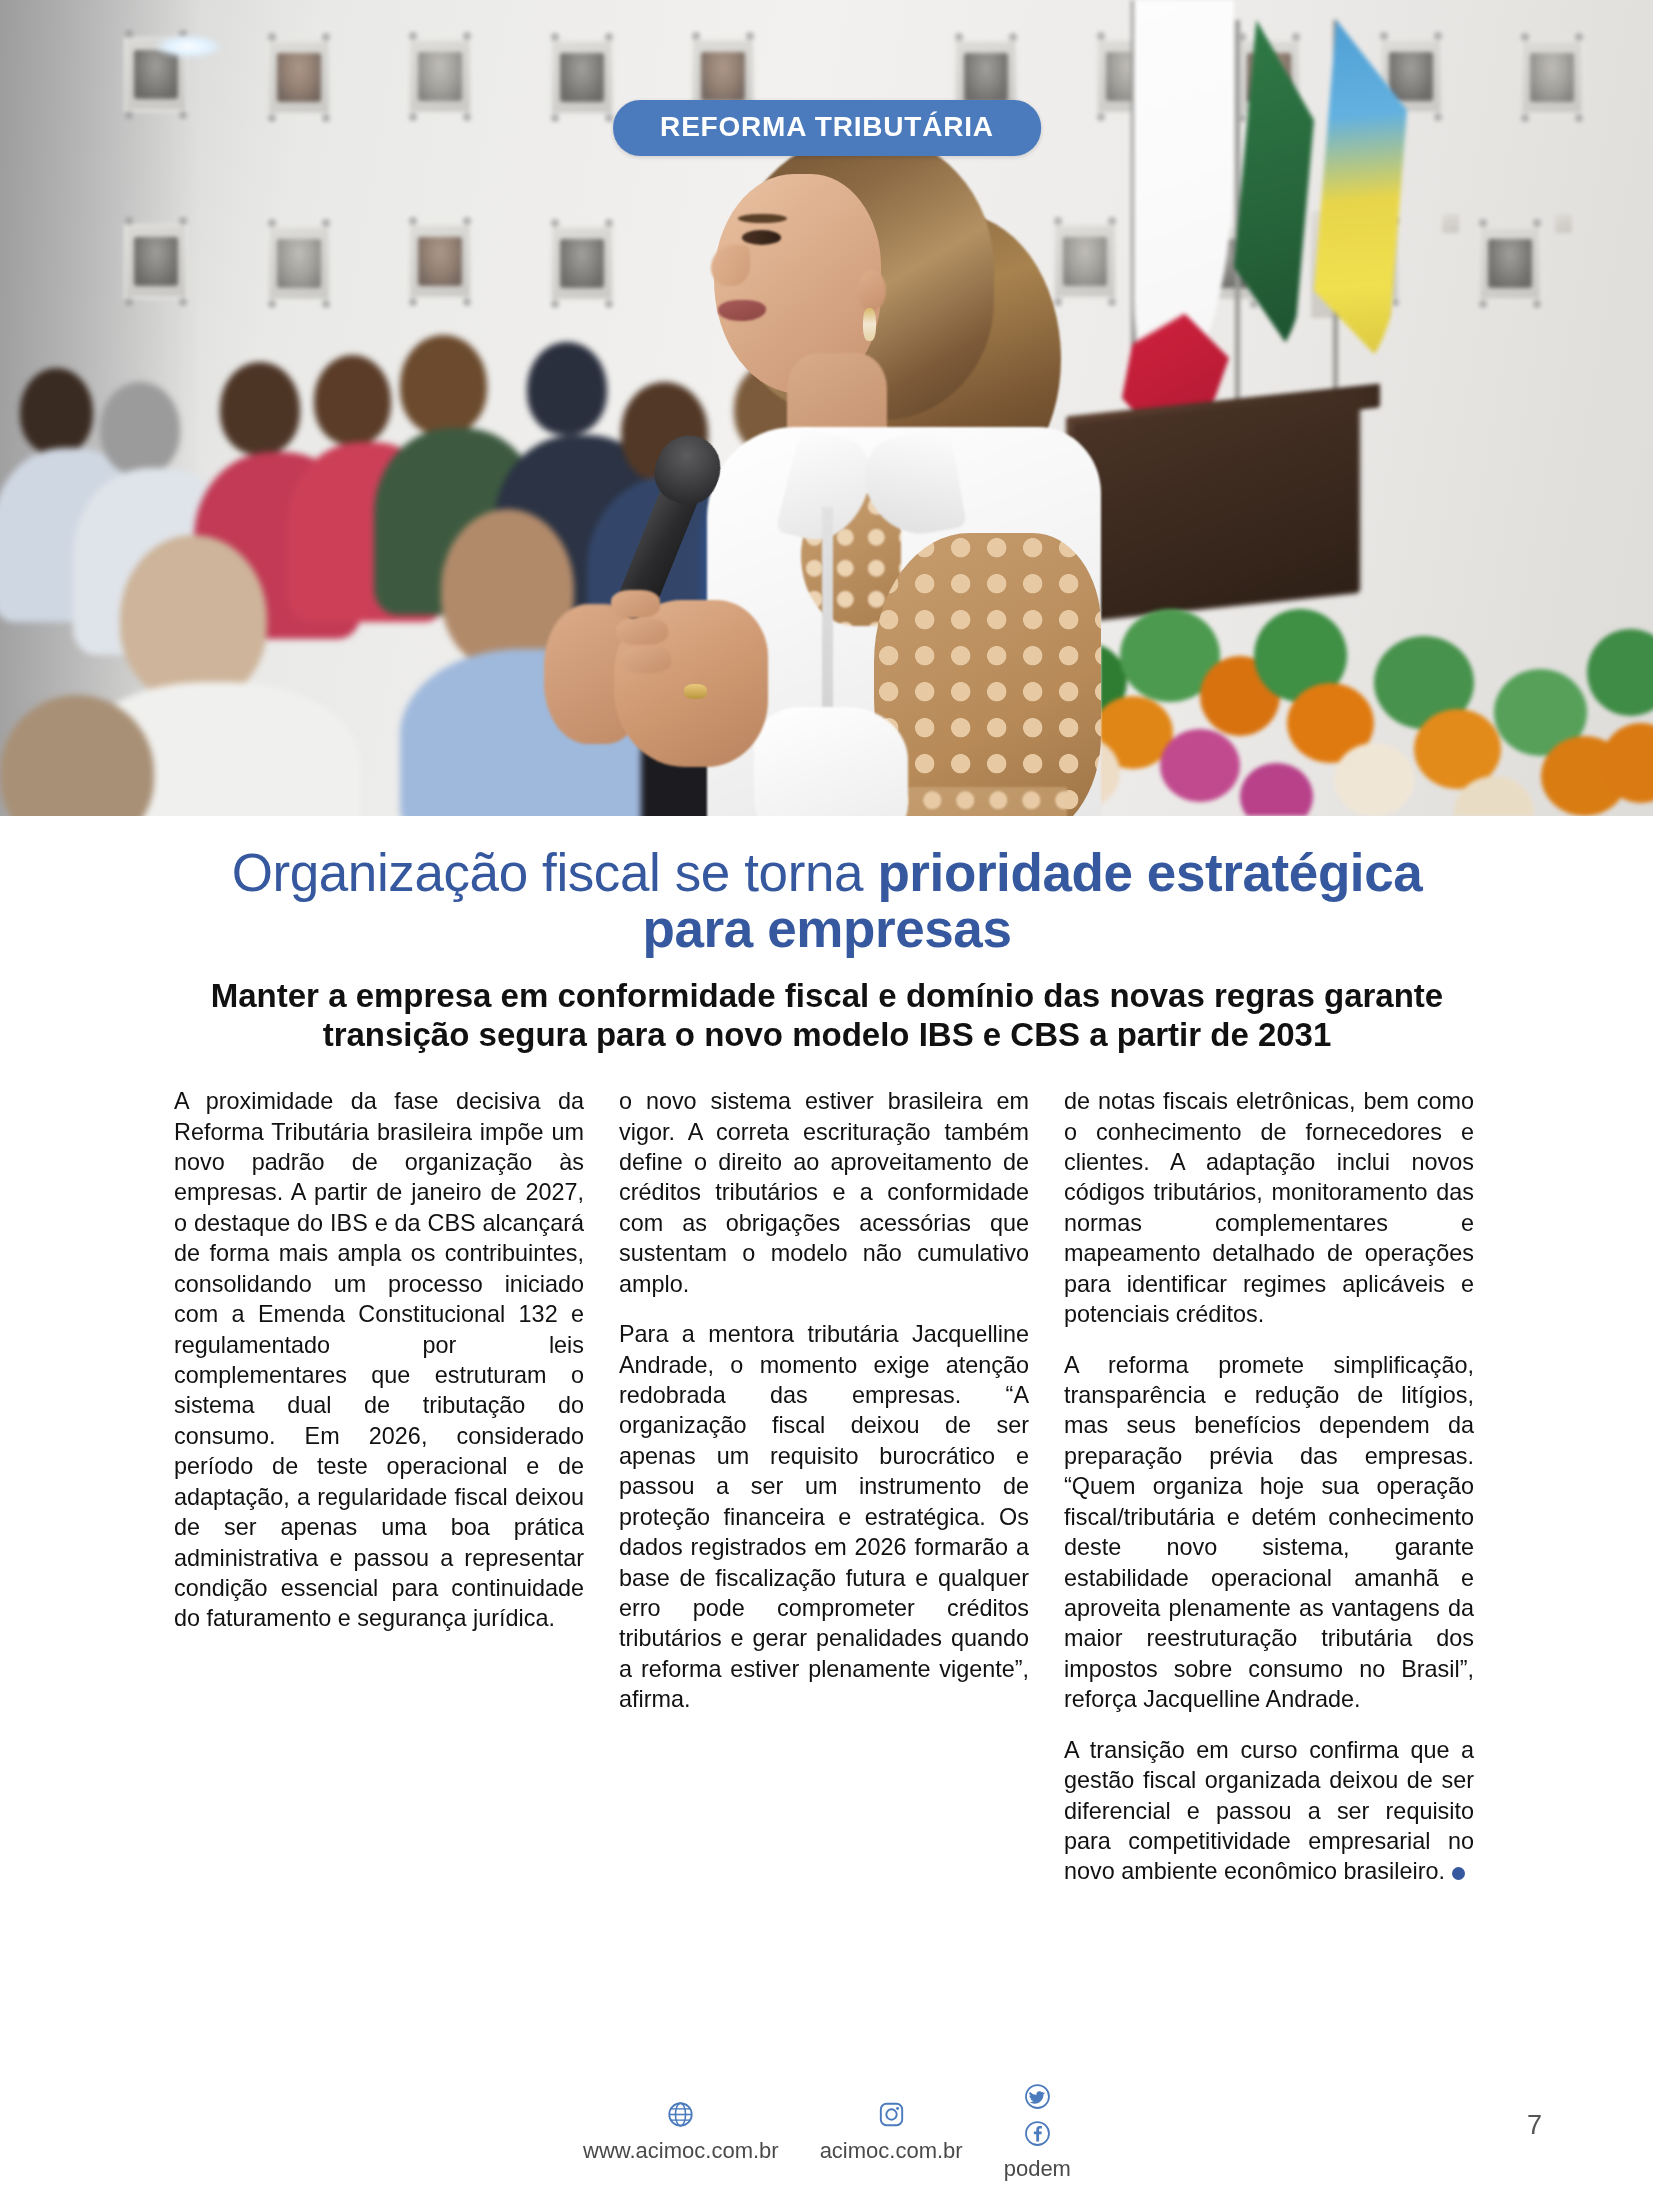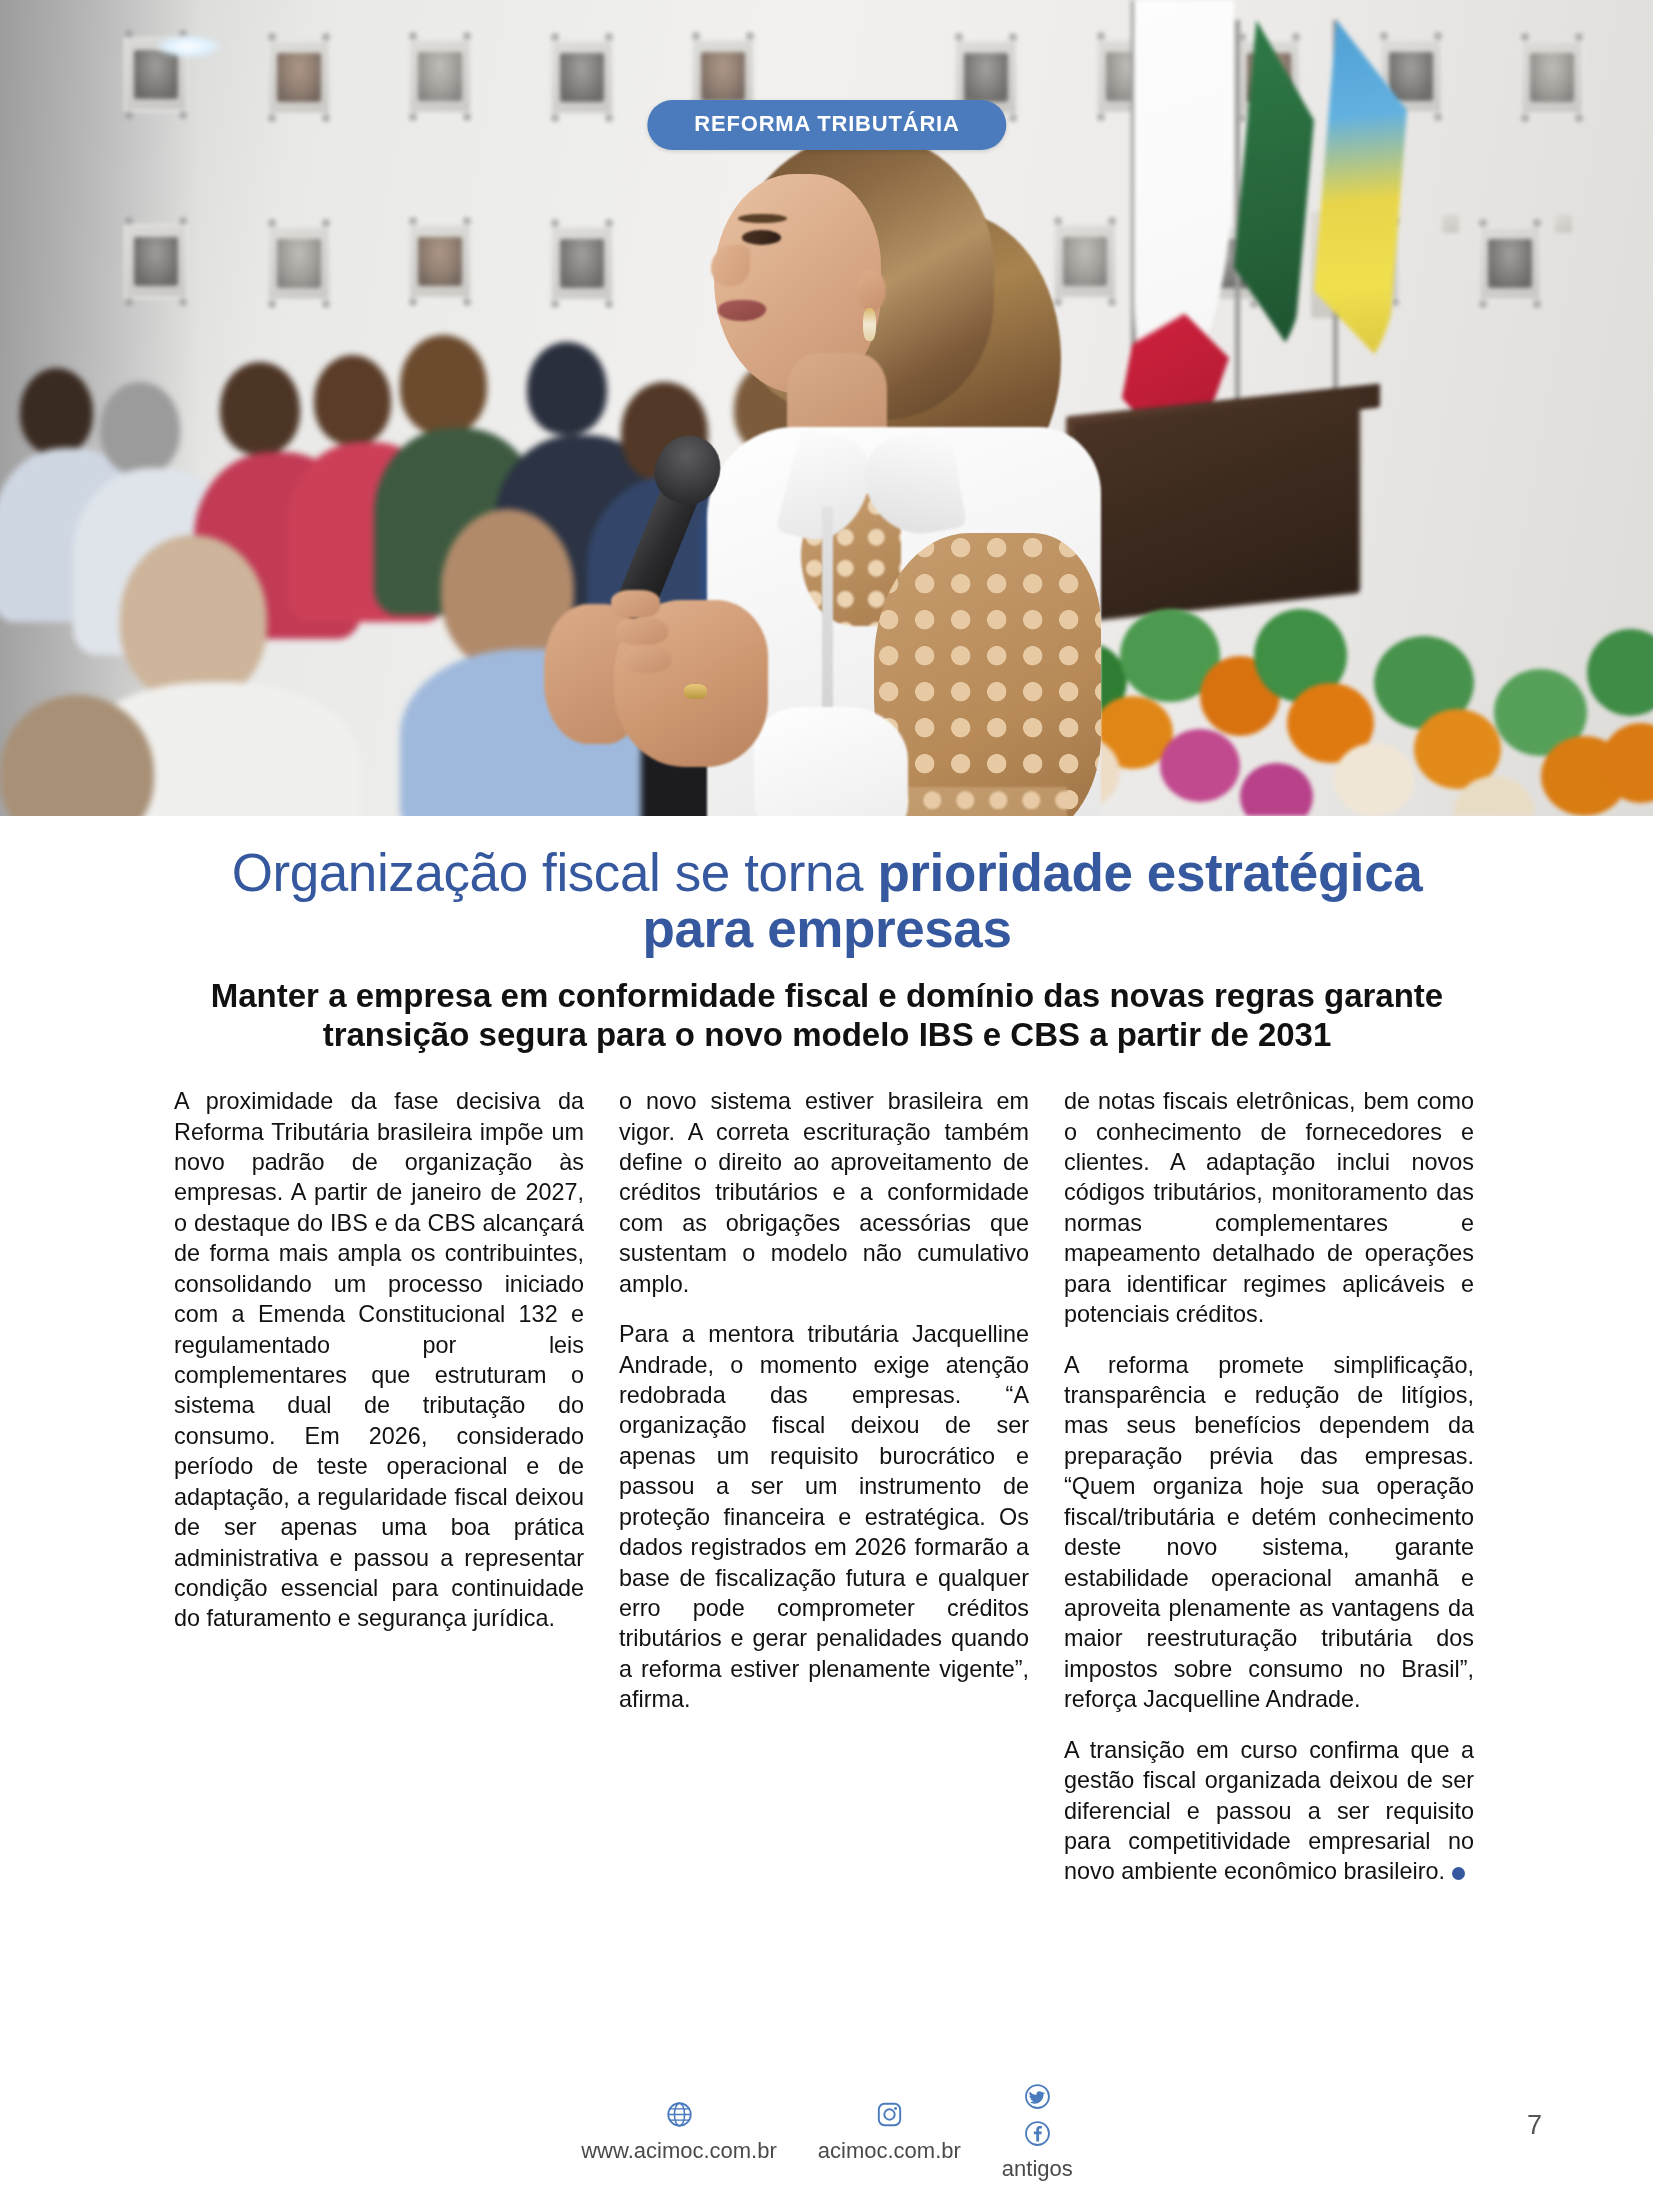--- a/index.html
+++ b/index.html
@@ -258,21 +258,21 @@
     filter:blur(1.6px);
   }
 
   
   .badge {
     position:absolute; left:50%; transform:translateX(-50%); top:100px;
     background:#4b7bbd;
     color:#ffffff;
     border-radius:27px;
     padding:10.7px 47px 13.3px;
-    font-size:22px;
+    font-size:28px;
     font-weight:bold;
     letter-spacing:0.8px;
     white-space:nowrap;
     font-stretch:condensed;
     box-shadow:0 1.3px 4px rgba(0,0,0,.15);
     z-index:40;
   }
   
   .caption {
     position:absolute; right:0; bottom:0;
@@ -629,18 +629,18 @@
 
   <div class="fitem">
     <svg class="ficon" viewBox="0 0 24 24">
       <circle cx="12" cy="12" r="10.2" fill="none" stroke="#4b7bbd" stroke-width="1.6"></circle>
       <path d="M18 8.6c-.5.23-1 .38-1.6.45.58-.35 1-.9 1.23-1.56-.55.32-1.15.56-1.8.69a2.82 2.82 0 0 0-4.8 2.57A8 8 0 0 1 5.2 7.8a2.8 2.8 0 0 0 .87 3.76c-.45-.01-.88-.14-1.25-.35v.04c0 1.36.97 2.5 2.25 2.76-.4.11-.83.13-1.26.05a2.82 2.82 0 0 0 2.63 1.96A5.66 5.66 0 0 1 5 17.18a7.98 7.98 0 0 0 4.3 1.26c5.17 0 8-4.28 8-7.99v-.37c.55-.4 1.02-.9 1.4-1.48z" fill="#4b7bbd"></path>
     </svg>
     <svg class="ficon" viewBox="0 0 24 24">
       <circle cx="12" cy="12" r="10.2" fill="none" stroke="#4b7bbd" stroke-width="1.6"></circle>
       <path d="M13.4 19v-6.3h2.1l.32-2.45H13.4V8.7c0-.7.2-1.18 1.2-1.18h1.3V5.33c-.22-.03-.98-.1-1.87-.1-1.85 0-3.12 1.13-3.12 3.2v1.82H8.8v2.45h2.11V19z" fill="#4b7bbd"></path>
     </svg>
-    <span class="txt">antigos</span>
+    <span class="txt">podem</span>
   </div>
 </div>
 
 <div class="pagenum">7</div>
 
 
 </body></html>

